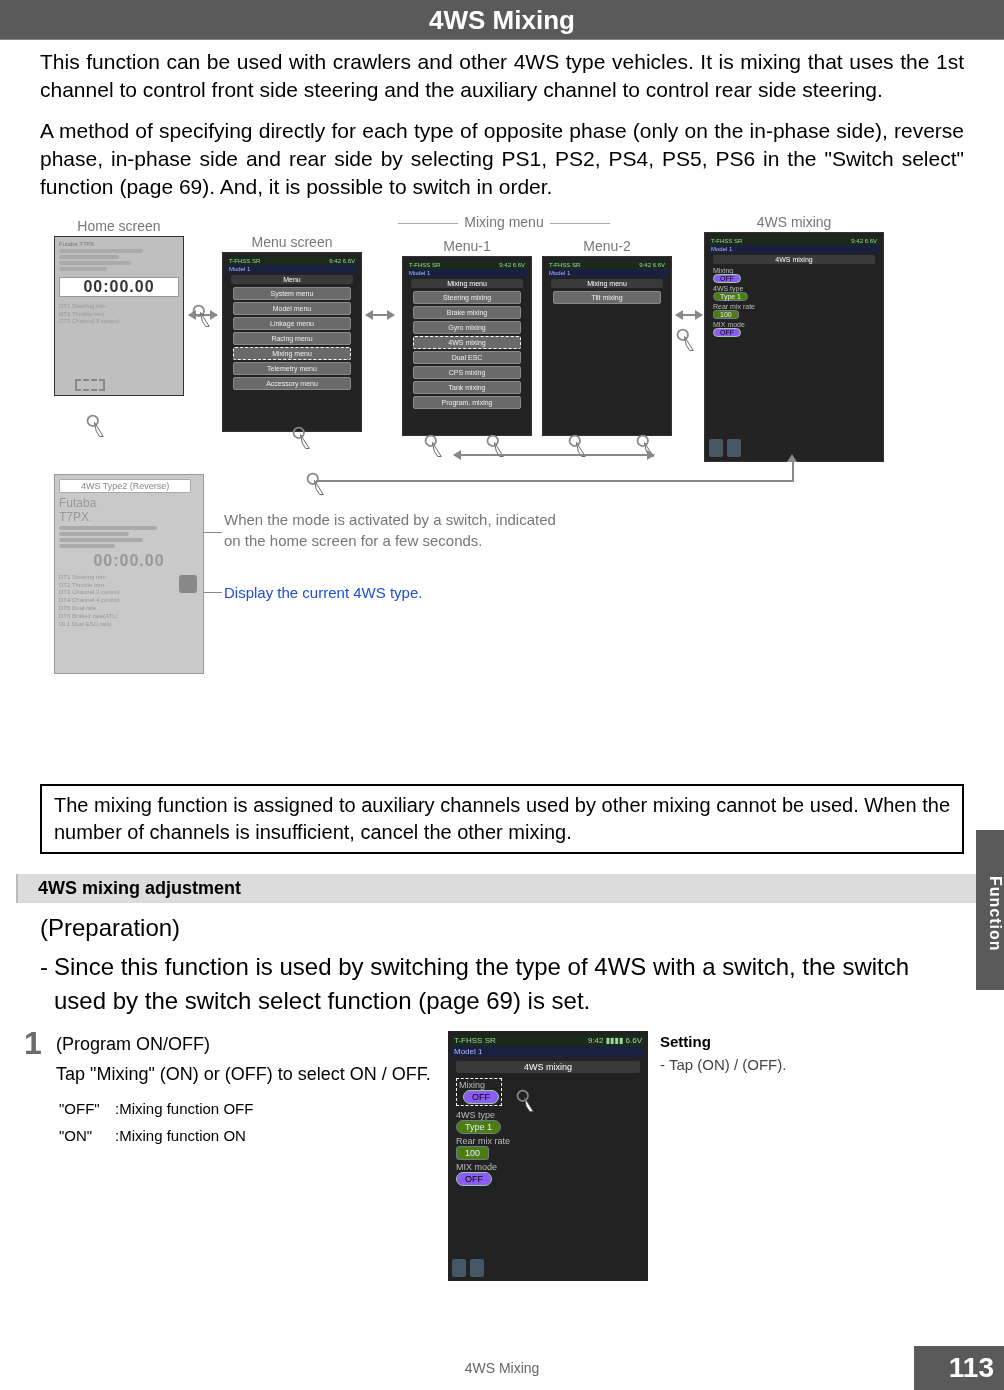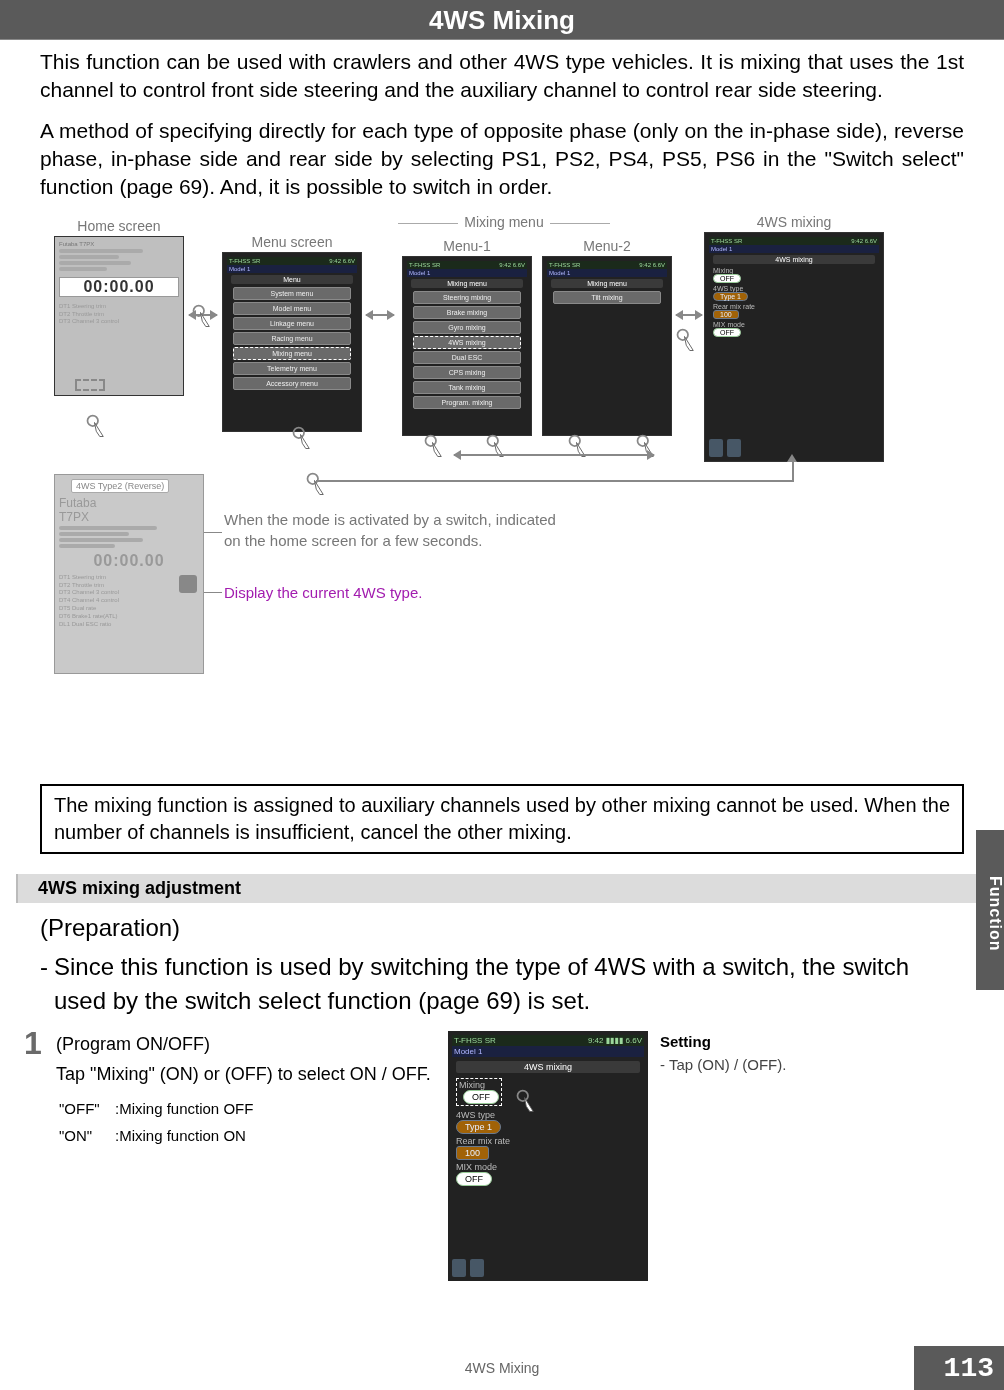--- a/index.html
+++ b/index.html
@@ -63,24 +63,24 @@
     background:#6a6a6a; border:1px solid #8a8a8a; border-radius:2px;
     margin:2px 6px; padding:2px 0; text-align:center; font-size:7px; color:#efefef;
   }
   .menu-btn.hl { border:1px dashed #fff; }
   .section-head {
     background:#3a3a3a; color:#fff; text-align:center; font-size:7px;
     padding:1px 0; margin:2px 4px 3px 4px; border-radius:2px;
   }
   .field-label { color:#bbb; font-size:7px; margin:2px 4px 0 4px;}
   .pill {
-    display:inline-block; background:#ffffff; color:#000; border:1px solid #9c9;
+    display:inline-block; background:#8b5cf6; color:#000; border:1px solid #9c9;
     border-radius:7px; padding:0 6px; font-size:7px; margin-left:4px;
   }
-  .pill.dark { background:#a16207; color:#e8eefc; border-color:#6a7a90; }
+  .pill.dark { background:#4d7c0f; color:#e8eefc; border-color:#6a7a90; }
   .tiny-icons {
     position:absolute; bottom:4px; left:4px; display:flex; gap:4px;
   }
   .tiny-icons span {
     width:14px;height:18px;background:#475766;border-radius:2px;
   }
   .pointer {
     width:28px; height:28px; position:absolute;
   }
   .pointer svg { width:28px; height:28px; }
@@ -94,21 +94,21 @@
   .arrow.rev::before {
     content:""; position:absolute; left:-1px; top:-4px;
     border-right:8px solid #888; border-top:5px solid transparent; border-bottom:5px solid transparent;
   }
   .connector { position:absolute; background:#888; }
   .home-indicator {
     position:absolute; left:170px; top:295px; width:680px;
     color:#777; font-size:15px; line-height:1.4;
   }
   .home-sub {
-    position:absolute; left:170px; top:370px; color:#a21caf; font-size:15px;
+    position:absolute; left:170px; top:370px; color:#1d4ed8; font-size:15px;
   }
   .note-box {
     margin: 8px 40px 20px 40px;
     border: 2px solid #000;
     padding: 6px 12px;
     font-size: 20px;
     line-height:1.35;
     text-align: justify;
   }
   .sect-header {
@@ -159,22 +159,22 @@
     background:#5a5a5a;
   }
   .home-thumb {
     position:absolute; left:0; top:260px;
   }
   .home-thumb .box {
     width:150px; height:200px; background:#c9c9c9; border:1px solid #999;
     position:relative; font-size:7px; color:#888; padding:4px;
   }
   .home-thumb .tag {
-    background:#fff; border:1px solid #aaa; border-radius:2px; padding:1px 4px;
-    font-size:9px; color:#888; display:inline-block; margin-bottom:3px;margin-left:12px;
+    background:#fff; border:1px solid #aaa; border-radius:2px; padding:1px 21px;
+    font-size:9px; color:#888; display:inline-block; margin-bottom:3px;
   }
   .bar { height:4px; background:#aaa; margin:2px 0; border-radius:2px;}
   .bar.s1{width:70%}.bar.s2{width:50%}.bar.s3{width:60%}.bar.s4{width:40%}
   .bigclock { font-size:16px; font-weight:bold; color:#999; text-align:center; letter-spacing:1px; margin:4px 0;}
   .listtxt { font-size:6px; color:#999; line-height:1.3;}
   .dashed-col-height { border:2px dashed #888; position:absolute; pointer-events:none;}
   .mixing-group-label {
     position:absolute; text-align:center; font-size:14px; color:#777;
     top:0; left:300px; width:300px;
   }
@@ -459,14 +459,14 @@
     <div class="setting-col">
       <b>Setting</b><br>
       <span>- Tap (ON) / (OFF).</span>
     </div>
   </div>
 
   <div class="side-tab">Function</div>
   <div class="side-tab2"></div>
 
   <div class="footer-title">4WS Mixing</div>
-  <div class="page-num" style="color:#fff;z-index:2;font-family:Liberation Mono, monospace;">113</div>
+  <div class="page-num" style="color:#fff;z-index:2;">113</div>
 </div>
 
 </body></html>

